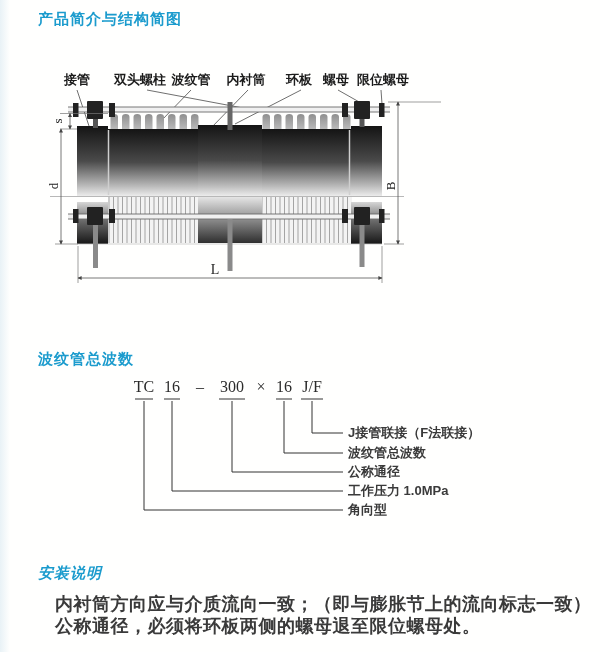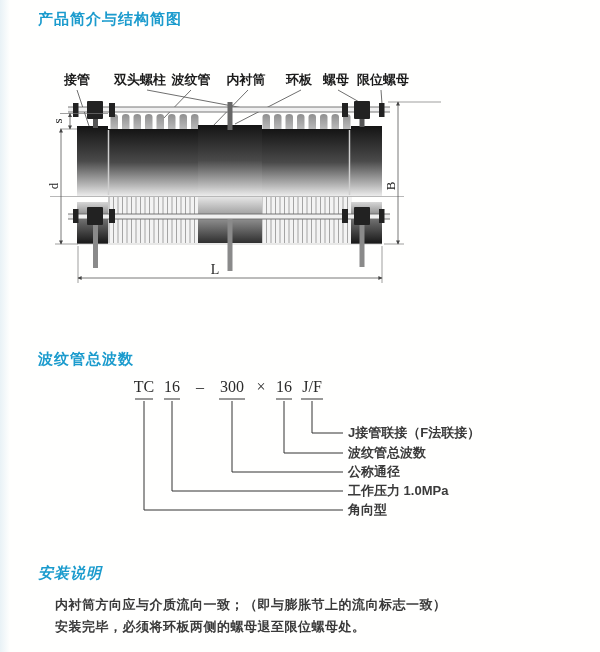--- a/index.html
+++ b/index.html
@@ -4,22 +4,22 @@
 <style>
   html,body{margin:0;padding:0;}
   body{width:600px;height:652px;background:#fefefd;font-family:"Liberation Sans",sans-serif;}
   .page{position:relative;width:600px;height:652px;background:#fffffe;overflow:hidden;}
   .page::before{content:"";position:absolute;left:0;top:0;width:10px;height:100%;
     background:linear-gradient(90deg,rgba(214,231,240,.55),rgba(255,255,255,0));pointer-events:none;}
   .sec-title{position:absolute;left:38px;font-size:15px;font-weight:bold;letter-spacing:1px;color:#1b9bcd;}
   #title1{top:10px;}
   #title2{top:350px;}
   #title3{top:564px;font-style:italic;}
-  .install-text{position:absolute;left:55px;top:594px;font-size:13px;line-height:22px;
-    font-weight:bold;color:#3a3a3a;letter-spacing:.5px;}
+  .install-text{position:absolute;left:55px;top:594px;font-size:18px;line-height:22px;
+    font-weight:bold;color:#3a3a3a;letter-spacing:.5px;font-family:Liberation Mono, monospace;}
   svg{position:absolute;}
   #structure-svg{left:35px;top:68px;}
   #code-svg{left:125px;top:372px;}
   .plabel{font-size:13px;font-weight:bold;fill:#1c1c1c;font-family:"Liberation Sans",sans-serif;}
   .dimletter{font-size:13px;fill:#1c1c1c;font-family:"Liberation Serif",serif;}
   .leader{stroke:#4a4a4a;stroke-width:.8;fill:none;}
   .dim{stroke:#555;stroke-width:.8;fill:none;}
   .ext{stroke:#777;stroke-width:.7;fill:none;}
   .rodline{stroke:#6a6a6a;stroke-width:.9;}
   .nut{fill:#222;}
@@ -258,16 +258,16 @@
     <text class="callout" x="348" y="457">波纹管总波数</text>
     <text class="callout" x="348" y="476">公称通径</text>
     <text class="callout" x="348" y="495">工作压力 1.0MPa</text>
     <text class="callout" x="348" y="514">角向型</text>
   </svg>
 
   <div class="sec-title" id="title3">安装说明</div>
 
   <div class="install-text">
     <div>内衬筒方向应与介质流向一致；（即与膨胀节上的流向标志一致）</div>
-    <div>安装完毕，必须将环板两侧的螺母退至限位螺母处。</div>
+    <div>公称通径，必须将环板两侧的螺母退至限位螺母处。</div>
   </div>
 
 </div>
 
 </body></html>

